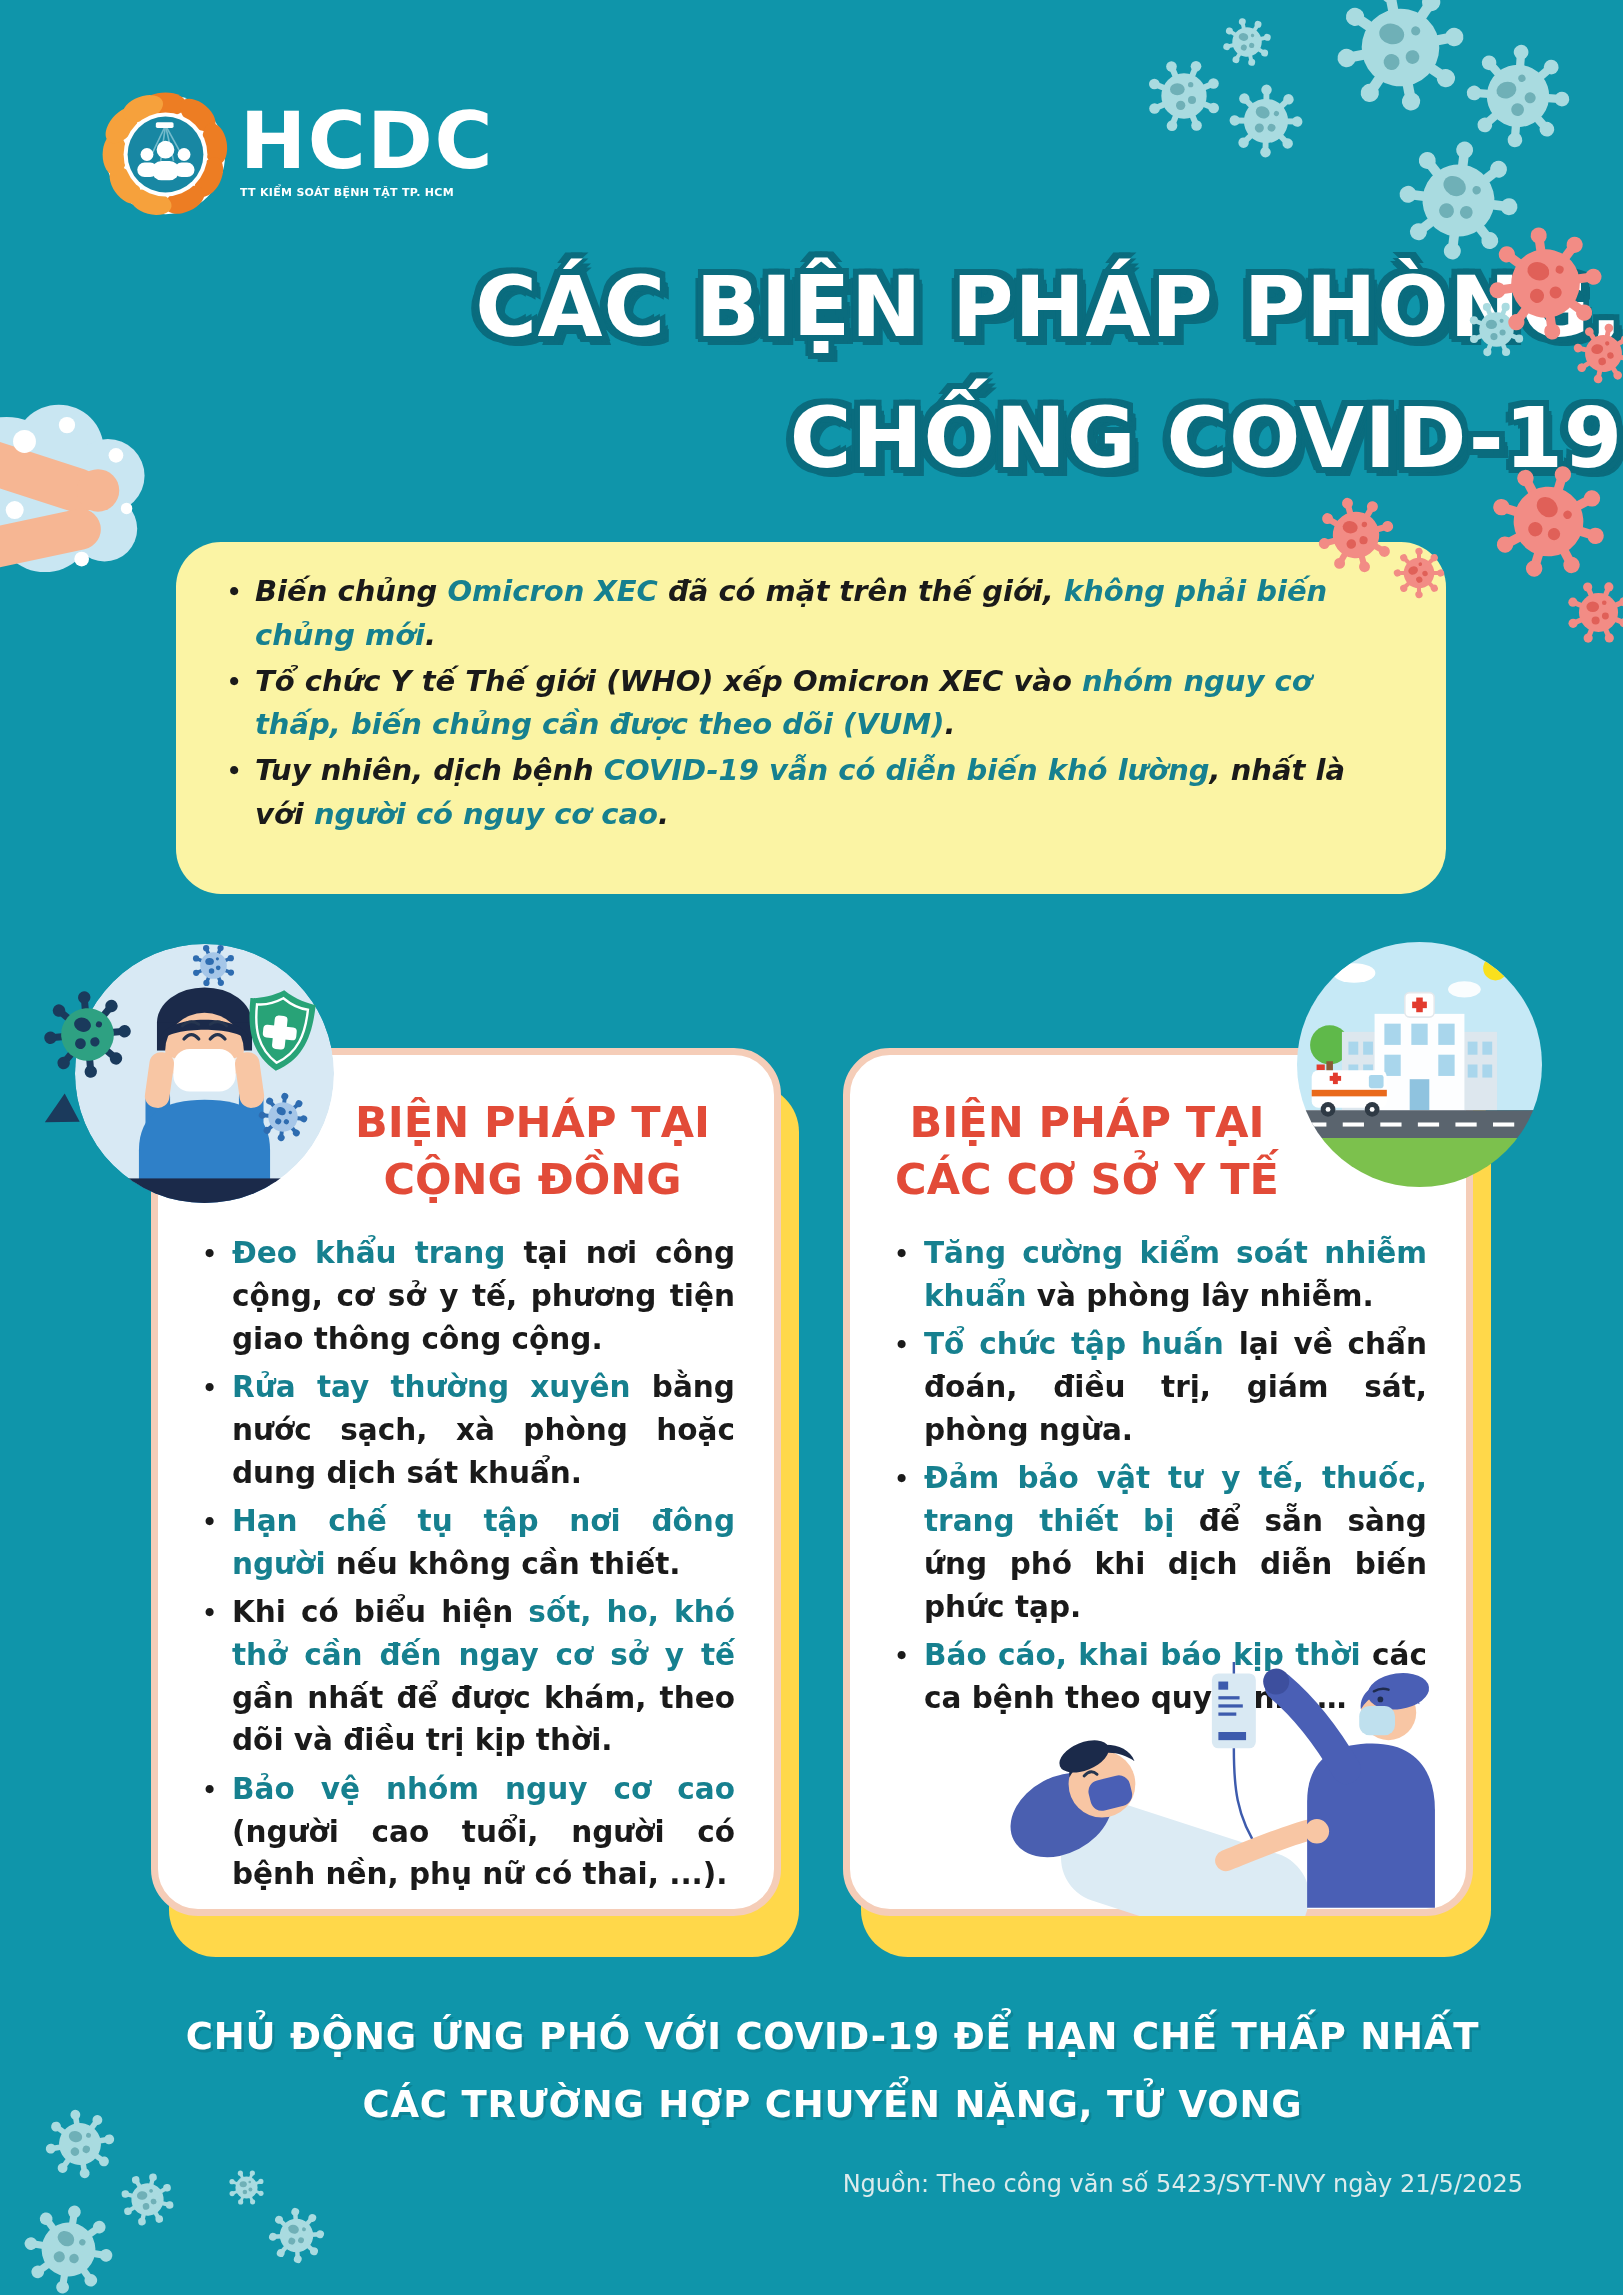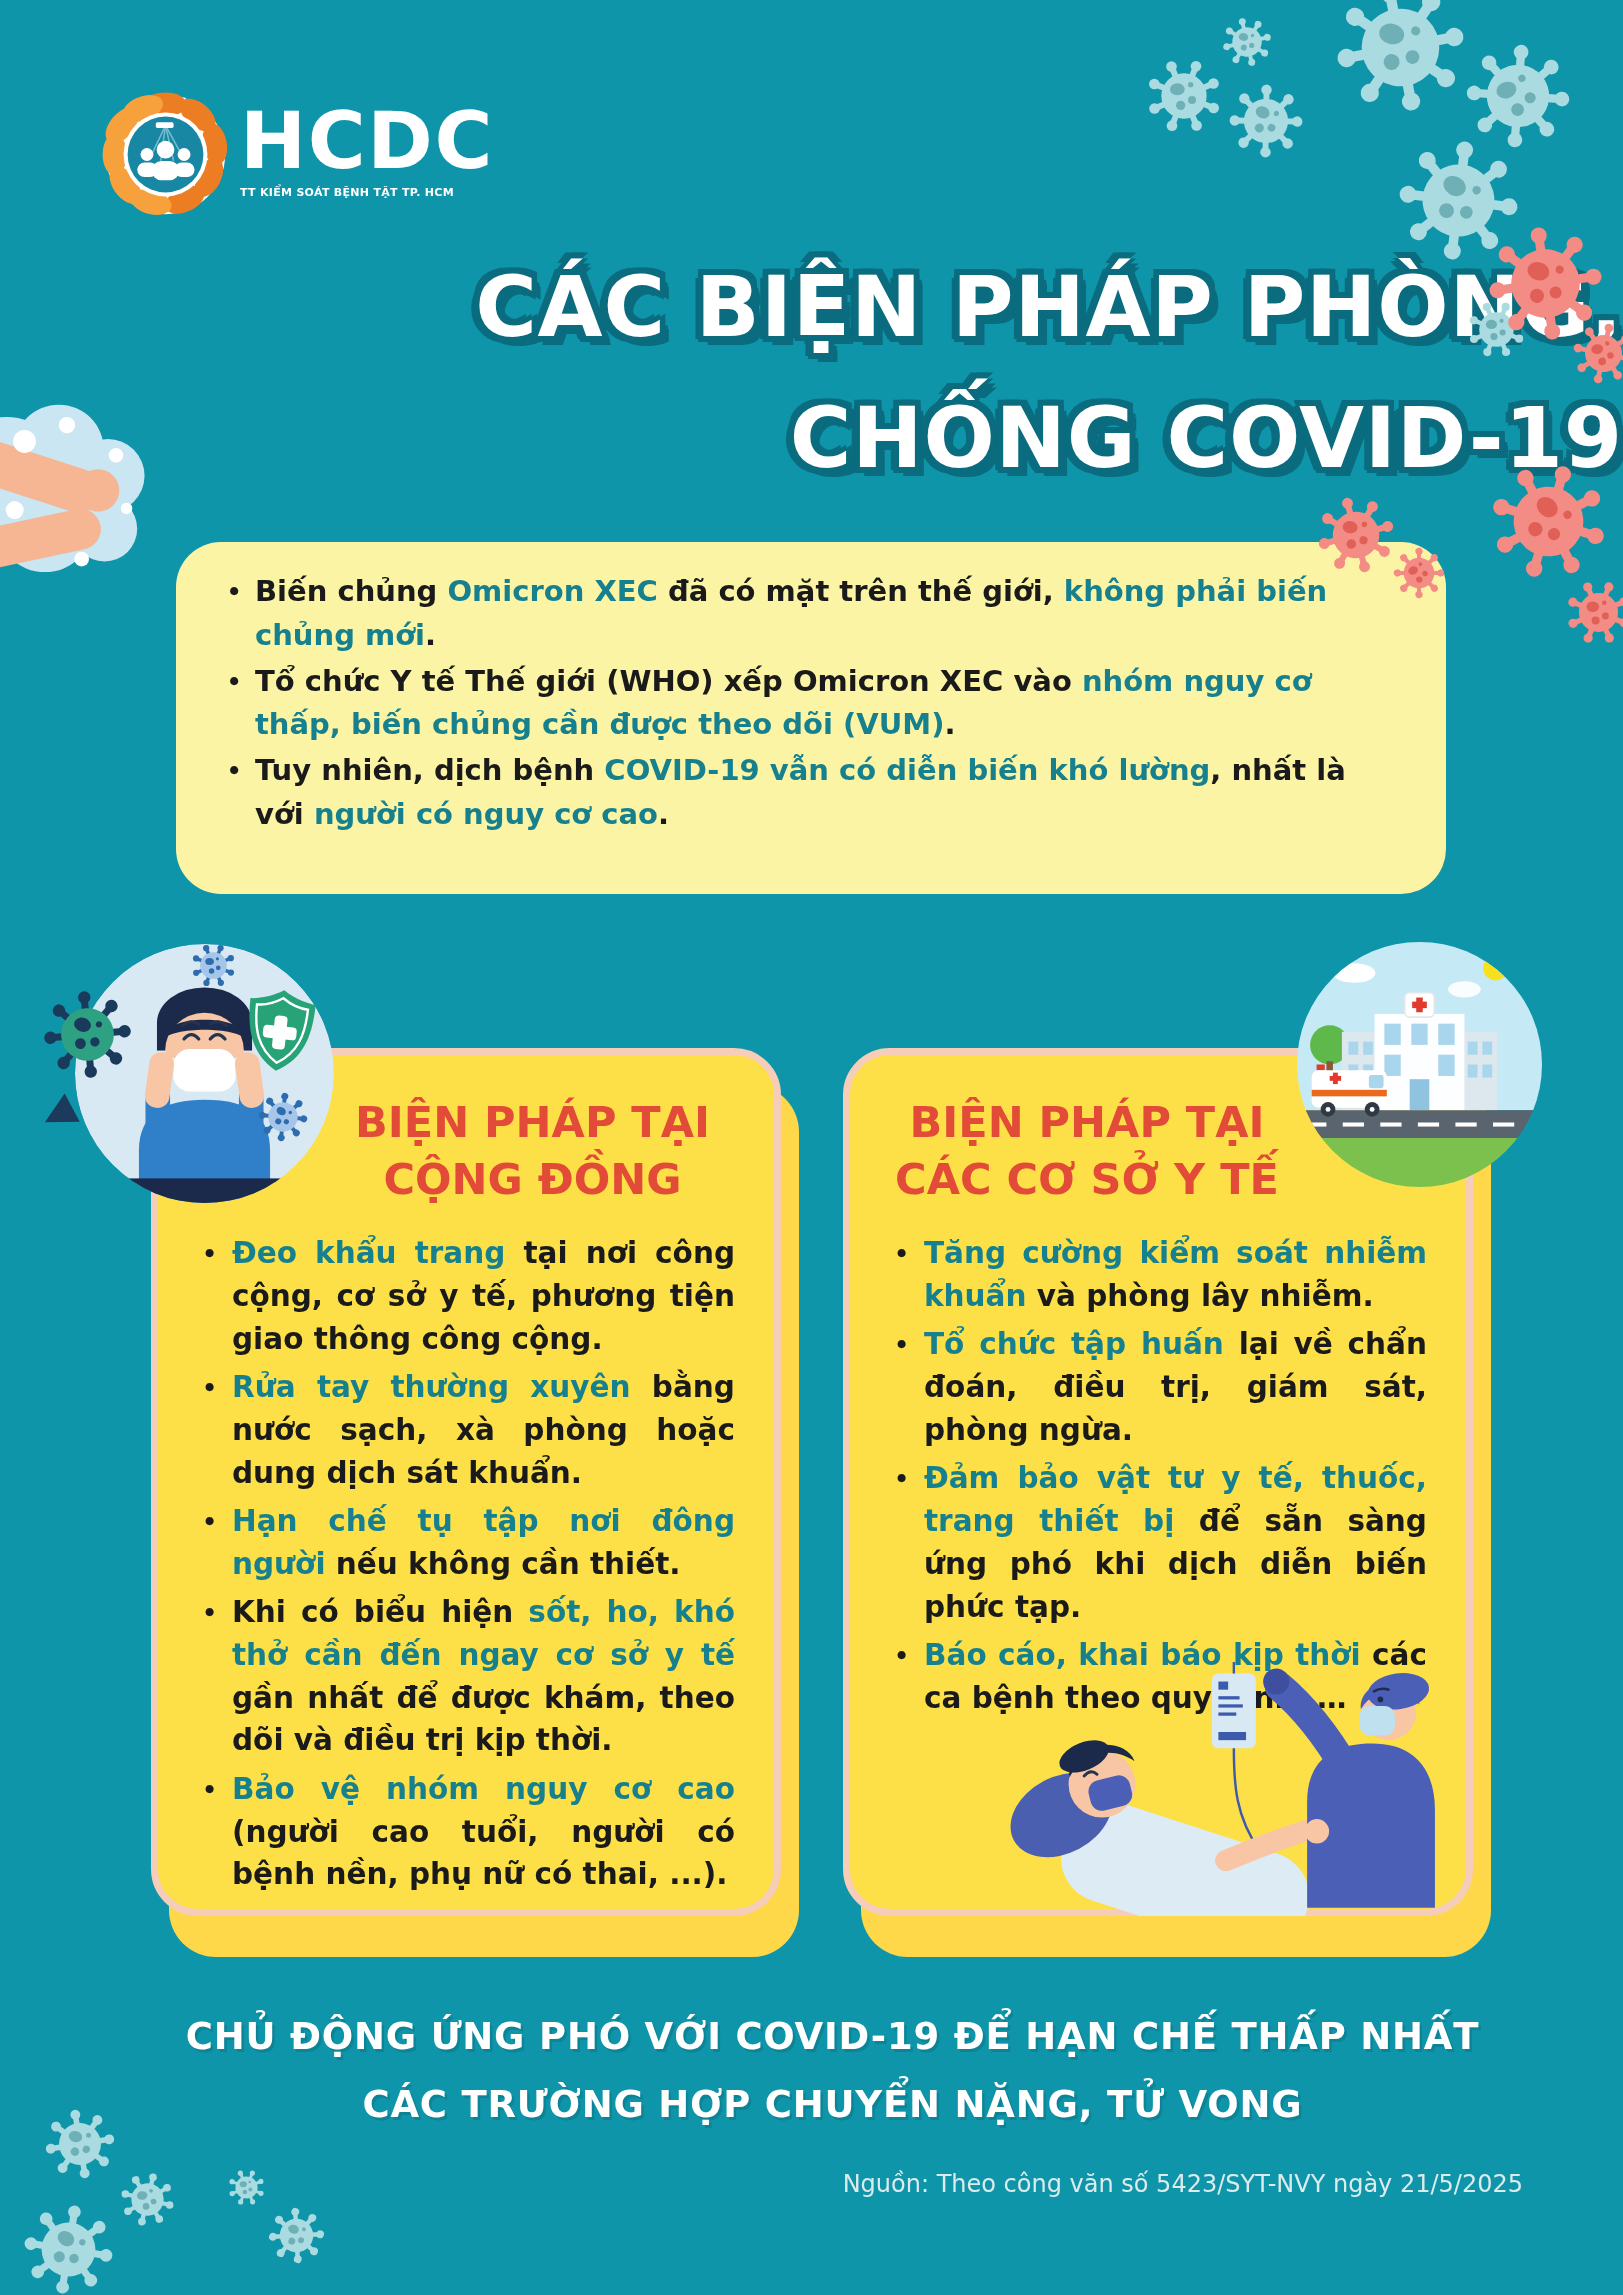--- a/index.html
+++ b/index.html
@@ -18,29 +18,29 @@
     text-shadow:
       -5.7px -5.7px 0 #0A6C7E, 0 -5.7px 0 #0A6C7E, 5.7px -5.7px 0 #0A6C7E,
       -5.7px 0 0 #0A6C7E, 5.7px 0 0 #0A6C7E,
       -5.7px 5.7px 0 #0A6C7E, 0 5.7px 0 #0A6C7E, 5.7px 5.7px 0 #0A6C7E,
       -8.2px 3.3px 0 #0A6C7E, 8.2px 4.9px 0 #0A6C7E, 4.1px 9px 0 #0A6C7E, 9px 9px 0 #0A6C7E;}
 
   
   .situation-box{position:absolute;left:176px;top:542px;width:1270px;height:352px;
     background:#FBF4A4;border-radius:45px;z-index:1;box-sizing:border-box;padding:28px 49px 0 41px;}
   .situation-box h2{margin:3.3px 0 16.4px 4.9px;color:#E24B38;font-size:38px;font-weight:800;letter-spacing:0.4px;}
-  .situation-box ul{margin:0;padding:0;list-style:none;}
+  .situation-box ul{margin:0;padding:0;list-style:none;font-style:italic;}
   .situation-box li{position:relative;padding-left:38px;font-size:29px;line-height:1.5;font-weight:700;color:#1A1A1A;margin-bottom:2.5px;}
   .situation-box li::before{content:"•";position:absolute;left:9.8px;top:0;font-size:.8em;line-height:1.9;}
   .hl{color:#16808F;}
 
   
   .card-back{position:absolute;width:630px;height:872px;background:#FFD84A;border-radius:47px;z-index:3;top:1085px;}
   .card-back.left{left:169px;} .card-back.right{left:861px;}
-  .card{position:absolute;top:1048px;width:630px;height:868px;background:#fde047;border:7.4px solid #F5CDB8;
+  .card{position:absolute;top:1048px;width:630px;height:868px;background:#ffffff;border:7.4px solid #F5CDB8;
         border-radius:47px;box-sizing:border-box;z-index:4;}
   .card.left{left:151px;} .card.right{left:843px;}
   .card-heading{color:#E24B38;font-weight:800;font-size:43px;line-height:1.32;text-align:center;margin:0;}
   .card-heading span{display:block;}
   .card.left .card-heading{margin:39px 13px 0 146px;}
   .card.right .card-heading{margin:39px 168px 0 26px;}
   .card ul{margin:24.5px 39px 0 41px;padding:0;list-style:none;}
   .card li{position:relative;padding-left:33px;font-size:29.5px;line-height:1.45;font-weight:700;color:#1A1A1A;
            margin-bottom:5.7px;text-align:justify;}
   .card li::before{content:"•";position:absolute;left:3.3px;top:0;font-size:.78em;line-height:1.95;}

